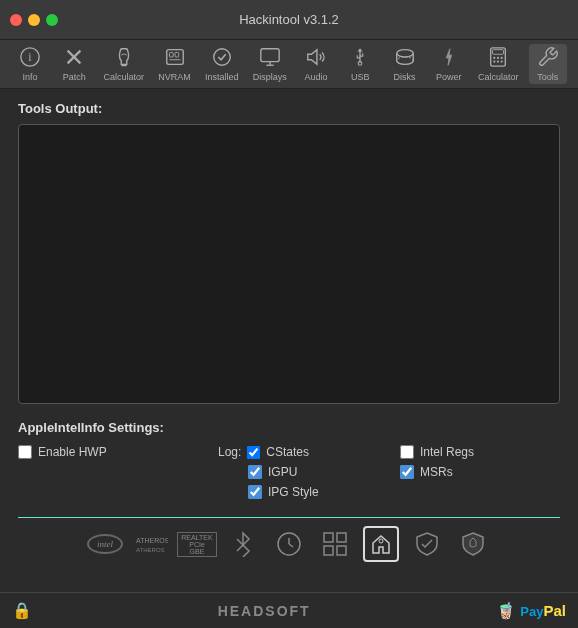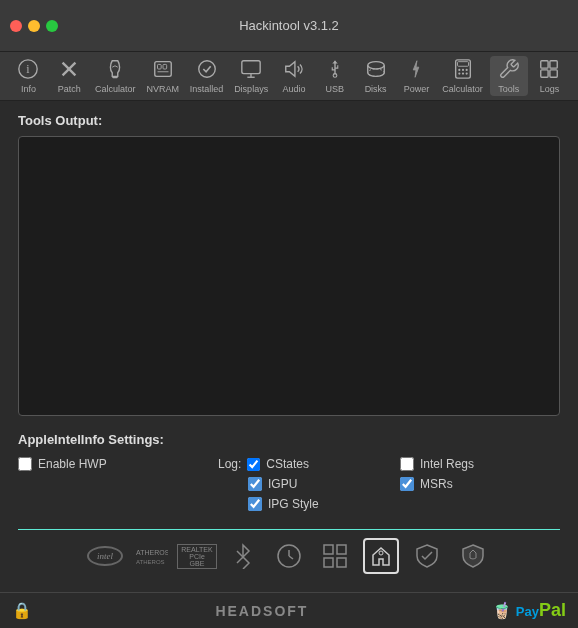--- a/index.html
+++ b/index.html
@@ -9,21 +9,21 @@
       background: #2b2b2b;
       font-family: -apple-system, BlinkMacSystemFont, 'Helvetica Neue', sans-serif;
       color: #ccc;
       overflow: hidden;
       user-select: none;
     }
 
     
     .titlebar {
       background: #3a3a3a;
-      height: 52px;
+      height: 40px;
       display: flex;
       align-items: center;
       justify-content: center;
       border-bottom: 1px solid #222;
       position: relative;
     }
     .titlebar-title {
       font-size: 13px;
       color: #ccc;
       font-weight: 500;
@@ -362,31 +362,20 @@
 
   <div class="toolbar-item" style="background: rgba(255,255,255,0.1); border-radius:4px;">
     <span class="toolbar-icon">
       <svg class="toolbar-svg" viewBox="0 0 24 24" fill="none">
         <path d="M14.7 6.3a1 1 0 0 0 0 1.4l1.6 1.6a1 1 0 0 0 1.4 0l3.77-3.77a6 6 0 0 1-7.94 7.94l-6.91 6.91a2.12 2.12 0 0 1-3-3l6.91-6.91a6 6 0 0 1 7.94-7.94l-3.76 3.76z" stroke="#aaa" stroke-width="1.5" fill="none"></path>
       </svg>
     </span>
     <span class="toolbar-label">Tools</span>
   </div>
 
-  <div class="toolbar-item">
-    <span class="toolbar-icon">
-      <svg class="toolbar-svg" viewBox="0 0 24 24" fill="none">
-        <rect x="3" y="3" width="8" height="8" rx="1" stroke="#aaa" stroke-width="1.5"></rect>
-        <rect x="13" y="3" width="8" height="8" rx="1" stroke="#aaa" stroke-width="1.5"></rect>
-        <rect x="3" y="13" width="8" height="8" rx="1" stroke="#aaa" stroke-width="1.5"></rect>
-        <rect x="13" y="13" width="8" height="8" rx="1" stroke="#aaa" stroke-width="1.5"></rect>
-      </svg>
-    </span>
-    <span class="toolbar-label">Logs</span>
-  </div>
 </div>
 
 <div class="main-content">
 
   <div class="section-label">Tools Output:</div>
   <div class="output-area"></div>
 
   <div class="settings-section">
     <div class="section-label">AppleIntelInfo Settings:</div>
     <div class="settings-row">
@@ -496,16 +485,16 @@
     </div>
   </div>
 </div>
 
 <div class="footer">
   <span class="footer-left">🔒</span>
   <span class="footer-brand">HEADSOFT</span>
   <div class="footer-right">
     <span style="font-size:16px;">🧋</span>
     <span class="paypal-text">
-      <span style="color:#009cde; font-weight:bold; font-size:13px;">Pay</span><span style="color:#84cc16; font-weight:bold; font-size:18px;">Pal</span>
+      <span style="color:#009cde; font-weight:bold; font-size:13px;">Pay</span><span style="color:#fde047; font-weight:bold; font-size:15px;">Pal</span>
     </span>
   </div>
 </div>
 
 </body></html>

